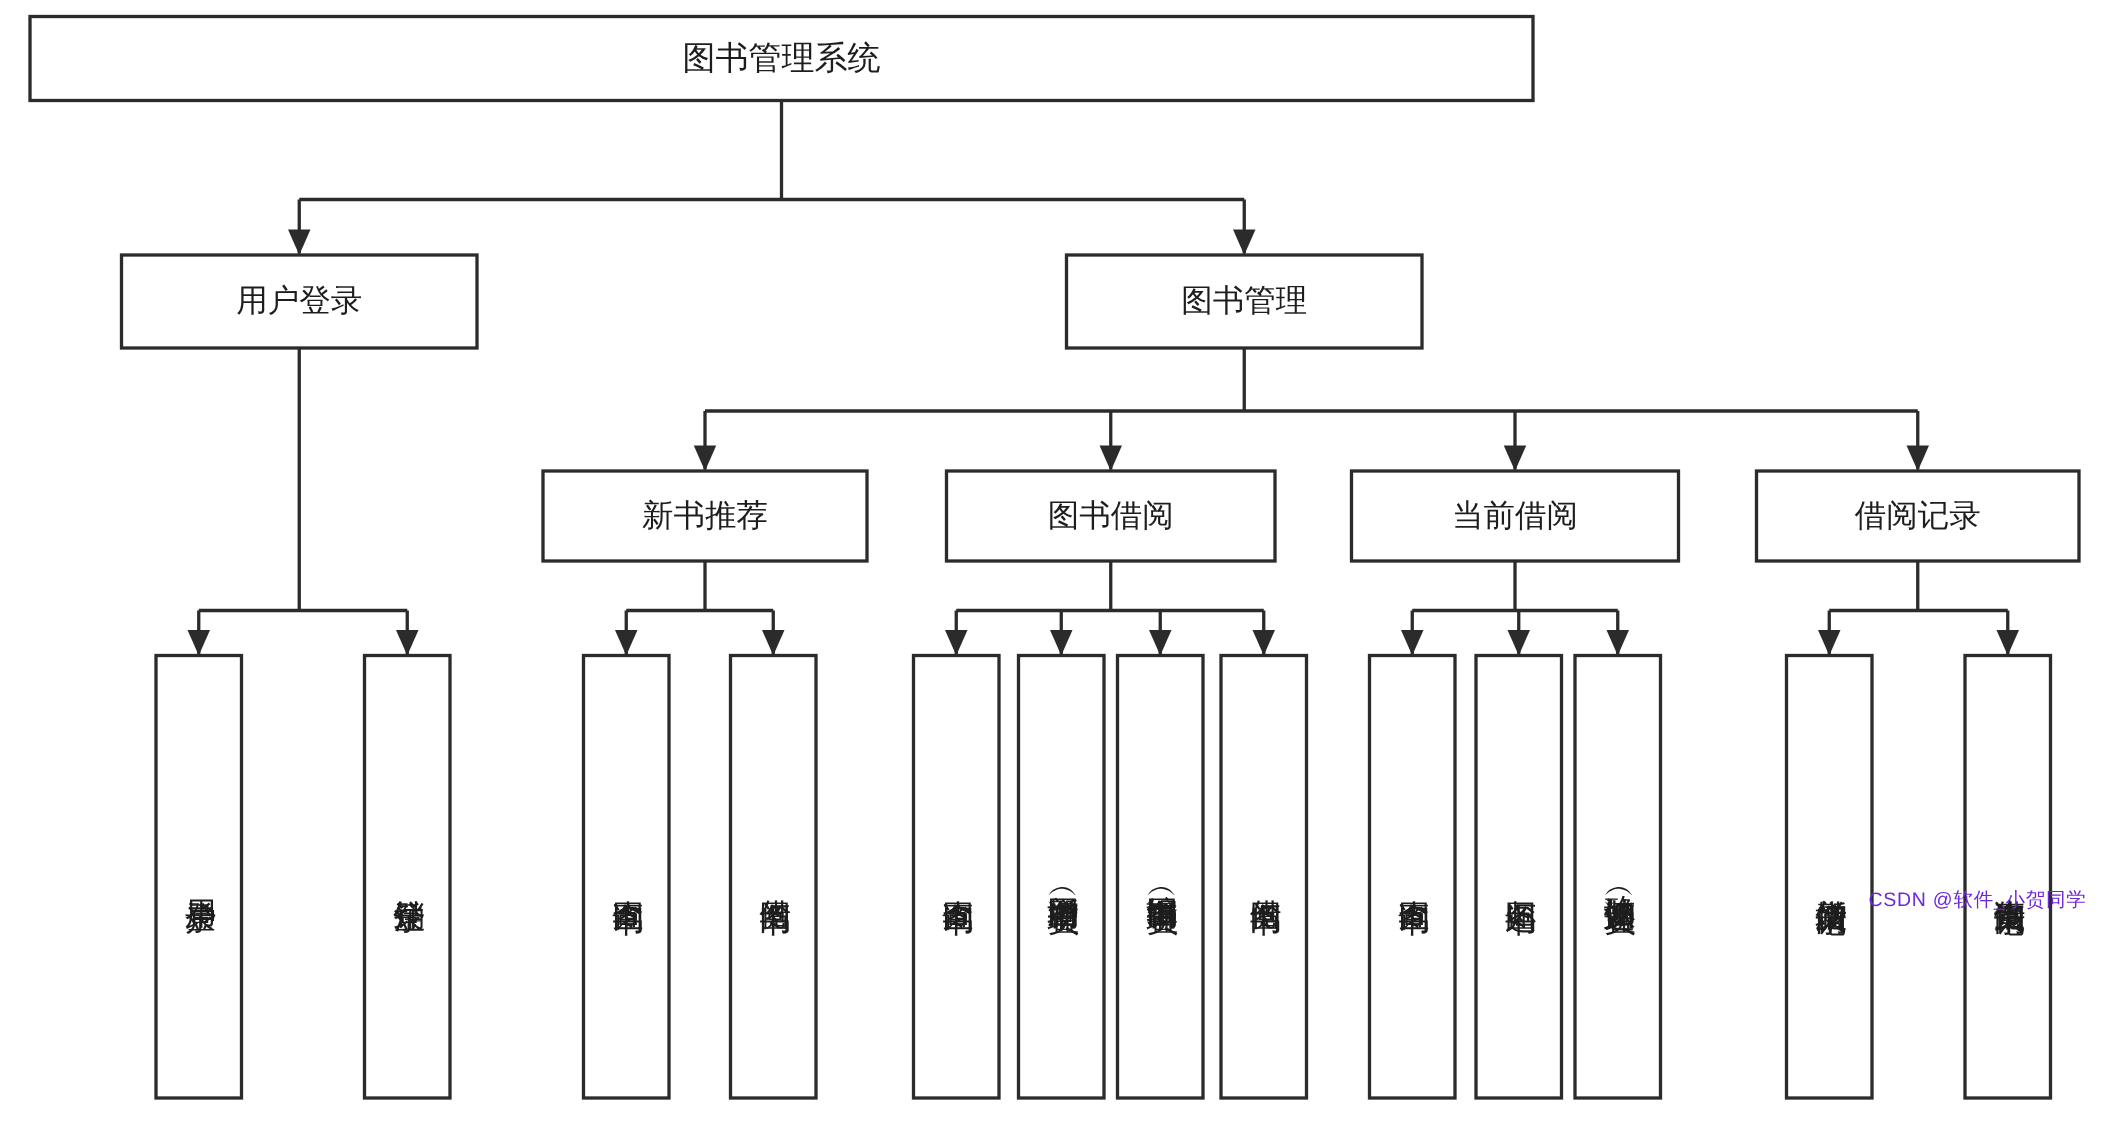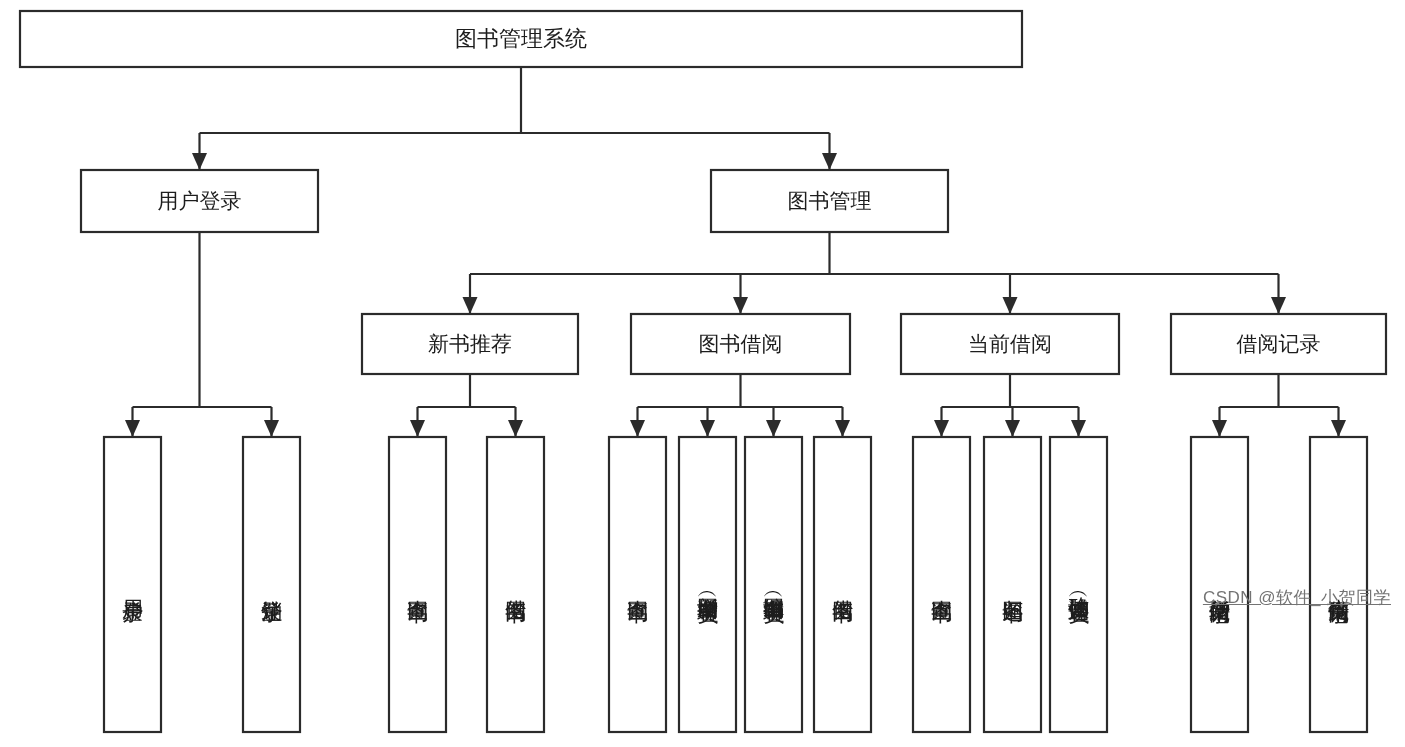--- a/index.html
+++ b/index.html
@@ -69,25 +69,24 @@
     line-height: 1.08;
     letter-spacing: 1px;
     color: #1d1d1d;
     white-space: nowrap;
   }
   .watermark {
     position: absolute;
     right: 14px;
     bottom: 8px;
     font-family: "Liberation Sans", "DejaVu Sans", sans-serif;
-    font-size: 17px;
-    color: #737373;
+    font-size: 13px;
+    color: #6d28d9;
     letter-spacing: 0.5px;
     user-select: none;
-    text-decoration: underline;
   }
 </style>
 </head>
 <body>
 
 <div id="diagram-root">
 
   <svg class="diagram-canvas" viewBox="0 0 1405 747">
     <g id="connectors-layer">
         <line x1="521" y1="67" x2="521" y2="133" class="connector"></line>

